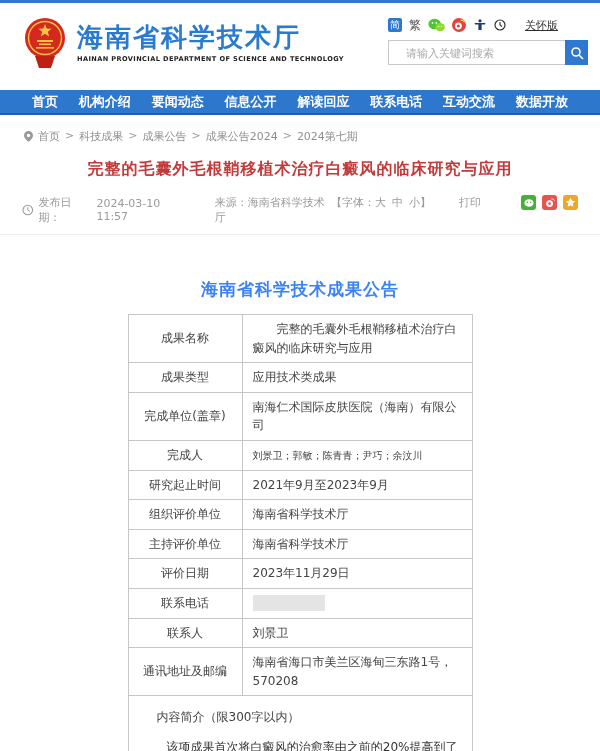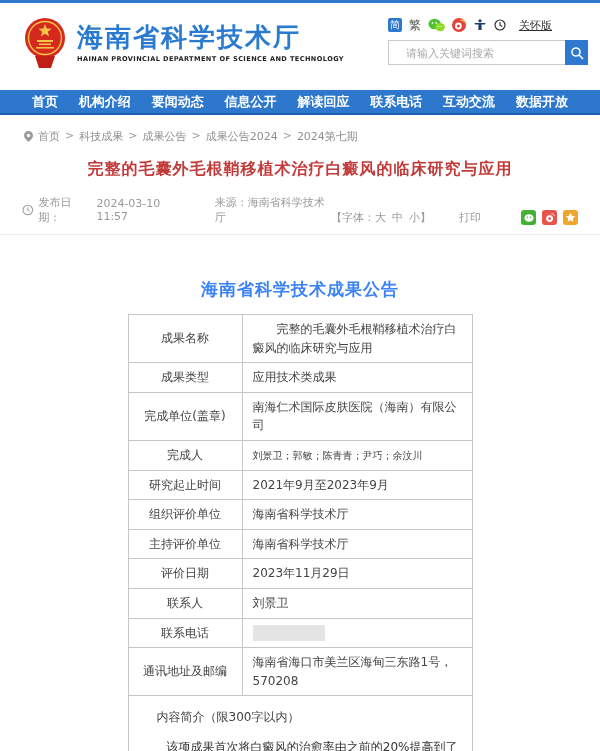--- a/index.html
+++ b/index.html
@@ -17,21 +17,21 @@
   .emblem { width:46px; height:52px; }
   .title-block { margin-left:9px; }
   .site-title { font-size:26px; font-weight:bold; color:#2a7bd0; letter-spacing:2px; line-height:30px; }
   .site-sub { font-size:6.6px; font-weight:bold; color:#222; letter-spacing:.4px; margin-top:3px; }
   .header-right { position:absolute; right:12px; top:14px; width:200px; }
   .utility-row { display:flex; align-items:center; gap:7px; height:16px; }
   .jian-box { width:14px; height:14px; background:#2e79cf; color:#fff; font-size:10px;
               display:flex; align-items:center; justify-content:center; border-radius:2px; cursor:pointer; }
   .fan-txt { font-size:12px; color:#555; cursor:pointer; }
   .util-icon { display:inline-flex; align-items:center; cursor:pointer; }
-  .care-label { font-size:11px; color:#333; cursor:pointer; margin-left:6px;text-decoration:underline; }
+  .care-label { font-size:11px; color:#333; cursor:pointer; margin-left:12px;text-decoration:underline; }
   .search-row { display:flex; margin-top:7px; height:25px; }
   .search-input { flex:1; border:1px solid #c9c9c9; border-right:none; font-size:11px;
                   padding:0 17px; color:#333; outline:none; }
   .search-input::placeholder { color:#a9a9a9; }
   .search-btn { width:33px; background:#2e79cf; border:none; cursor:pointer;
                 display:flex; align-items:center; justify-content:center; }
 
   
   .nav { height:25px; background:#2d78cd; border-bottom:2px solid #1d5fae;
          display:flex; align-items:center; justify-content:space-between; padding:0 32px; }
@@ -39,21 +39,21 @@
 
   
   .breadcrumb { margin:14px 0 0 24px; font-size:11px; color:#8f8f8f;
                 display:flex; align-items:center; gap:5px; }
   .breadcrumb .sep { color:#9a9a9a; }
   .crumb { cursor:pointer; }
 
   
   .article-title { margin-top:15px; text-align:center; font-size:16px; font-weight:bold;
                    color:#c23a3a; letter-spacing:1px; }
-  .meta-row { margin-top:15px; padding:0 22px; display:flex; align-items:flex-end;
+  .meta-row { margin-top:15px; padding:0 22px; display:flex; align-items:flex-start;
               font-size:11px; color:#9a9a9a; }
   .meta-left { display:flex; align-items:center; gap:5px; flex:1; }
   .meta-src { margin-left:18px; }
   .font-ctl { display:flex; align-items:center; margin-right:28px; }
   .font-size-opt { cursor:pointer; }
   .print-lbl { cursor:pointer; margin-right:40px; }
   .share-icons { display:flex; gap:6px; }
   .share-ico { width:15px; height:15px; border-radius:3px; display:flex; align-items:center;
                justify-content:center; cursor:pointer; }
   .divider { border-top:1px solid #ececec; margin-top:9px; }
@@ -247,30 +247,30 @@
       </tr>
       <tr>
         <td class="lab">主持评价单位</td>
         <td class="val">海南省科学技术厅</td>
       </tr>
       <tr>
         <td class="lab">评价日期</td>
         <td class="val">2023年11月29日</td>
       </tr>
       <tr>
-        <td class="lab">联系人</td>
-        <td class="val">刘景卫</td>
-      </tr>
-      <tr>
         <td class="lab">联系电话</td>
         <td class="val">
           <div class="redact-box"></div>
         </td>
       </tr>
       <tr>
+        <td class="lab">联系人</td>
+        <td class="val">刘景卫</td>
+      </tr>
+      <tr>
         <td class="lab">通讯地址及邮编</td>
         <td class="val">海南省海口市美兰区海甸三东路1号，570208</td>
       </tr>
       <tr>
         <td colspan="2" class="summary-cell">
           <div class="summary-head">内容简介（限300字以内）</div>
           <p class="summary-text">该项成果首次将白癜风的治愈率由之前的20%提高到了90%以上，该方法较以往各种疗法治愈率显著提高，疗效更确切。无论是头面部、躯干四肢还是各种疗法无效的指端、眼睑、鼻翼、口唇、外阴及肛门粘膜部位均疗效显著，即使毛发变白了的白癜风，白斑依旧可以复色。手术时白斑部位无需磨皮，故创伤极小，术后白斑区无需包扎，48h即可正常洗浴，且复色无色差，是世界上目前最有效的原创白癜风专利技术。该项目获授权国家发明专利2项，PCT专利1项，实用新型11项，发表论文3篇，其中SCI论文2篇。</p>
         </td>
       </tr>
     </tbody>

